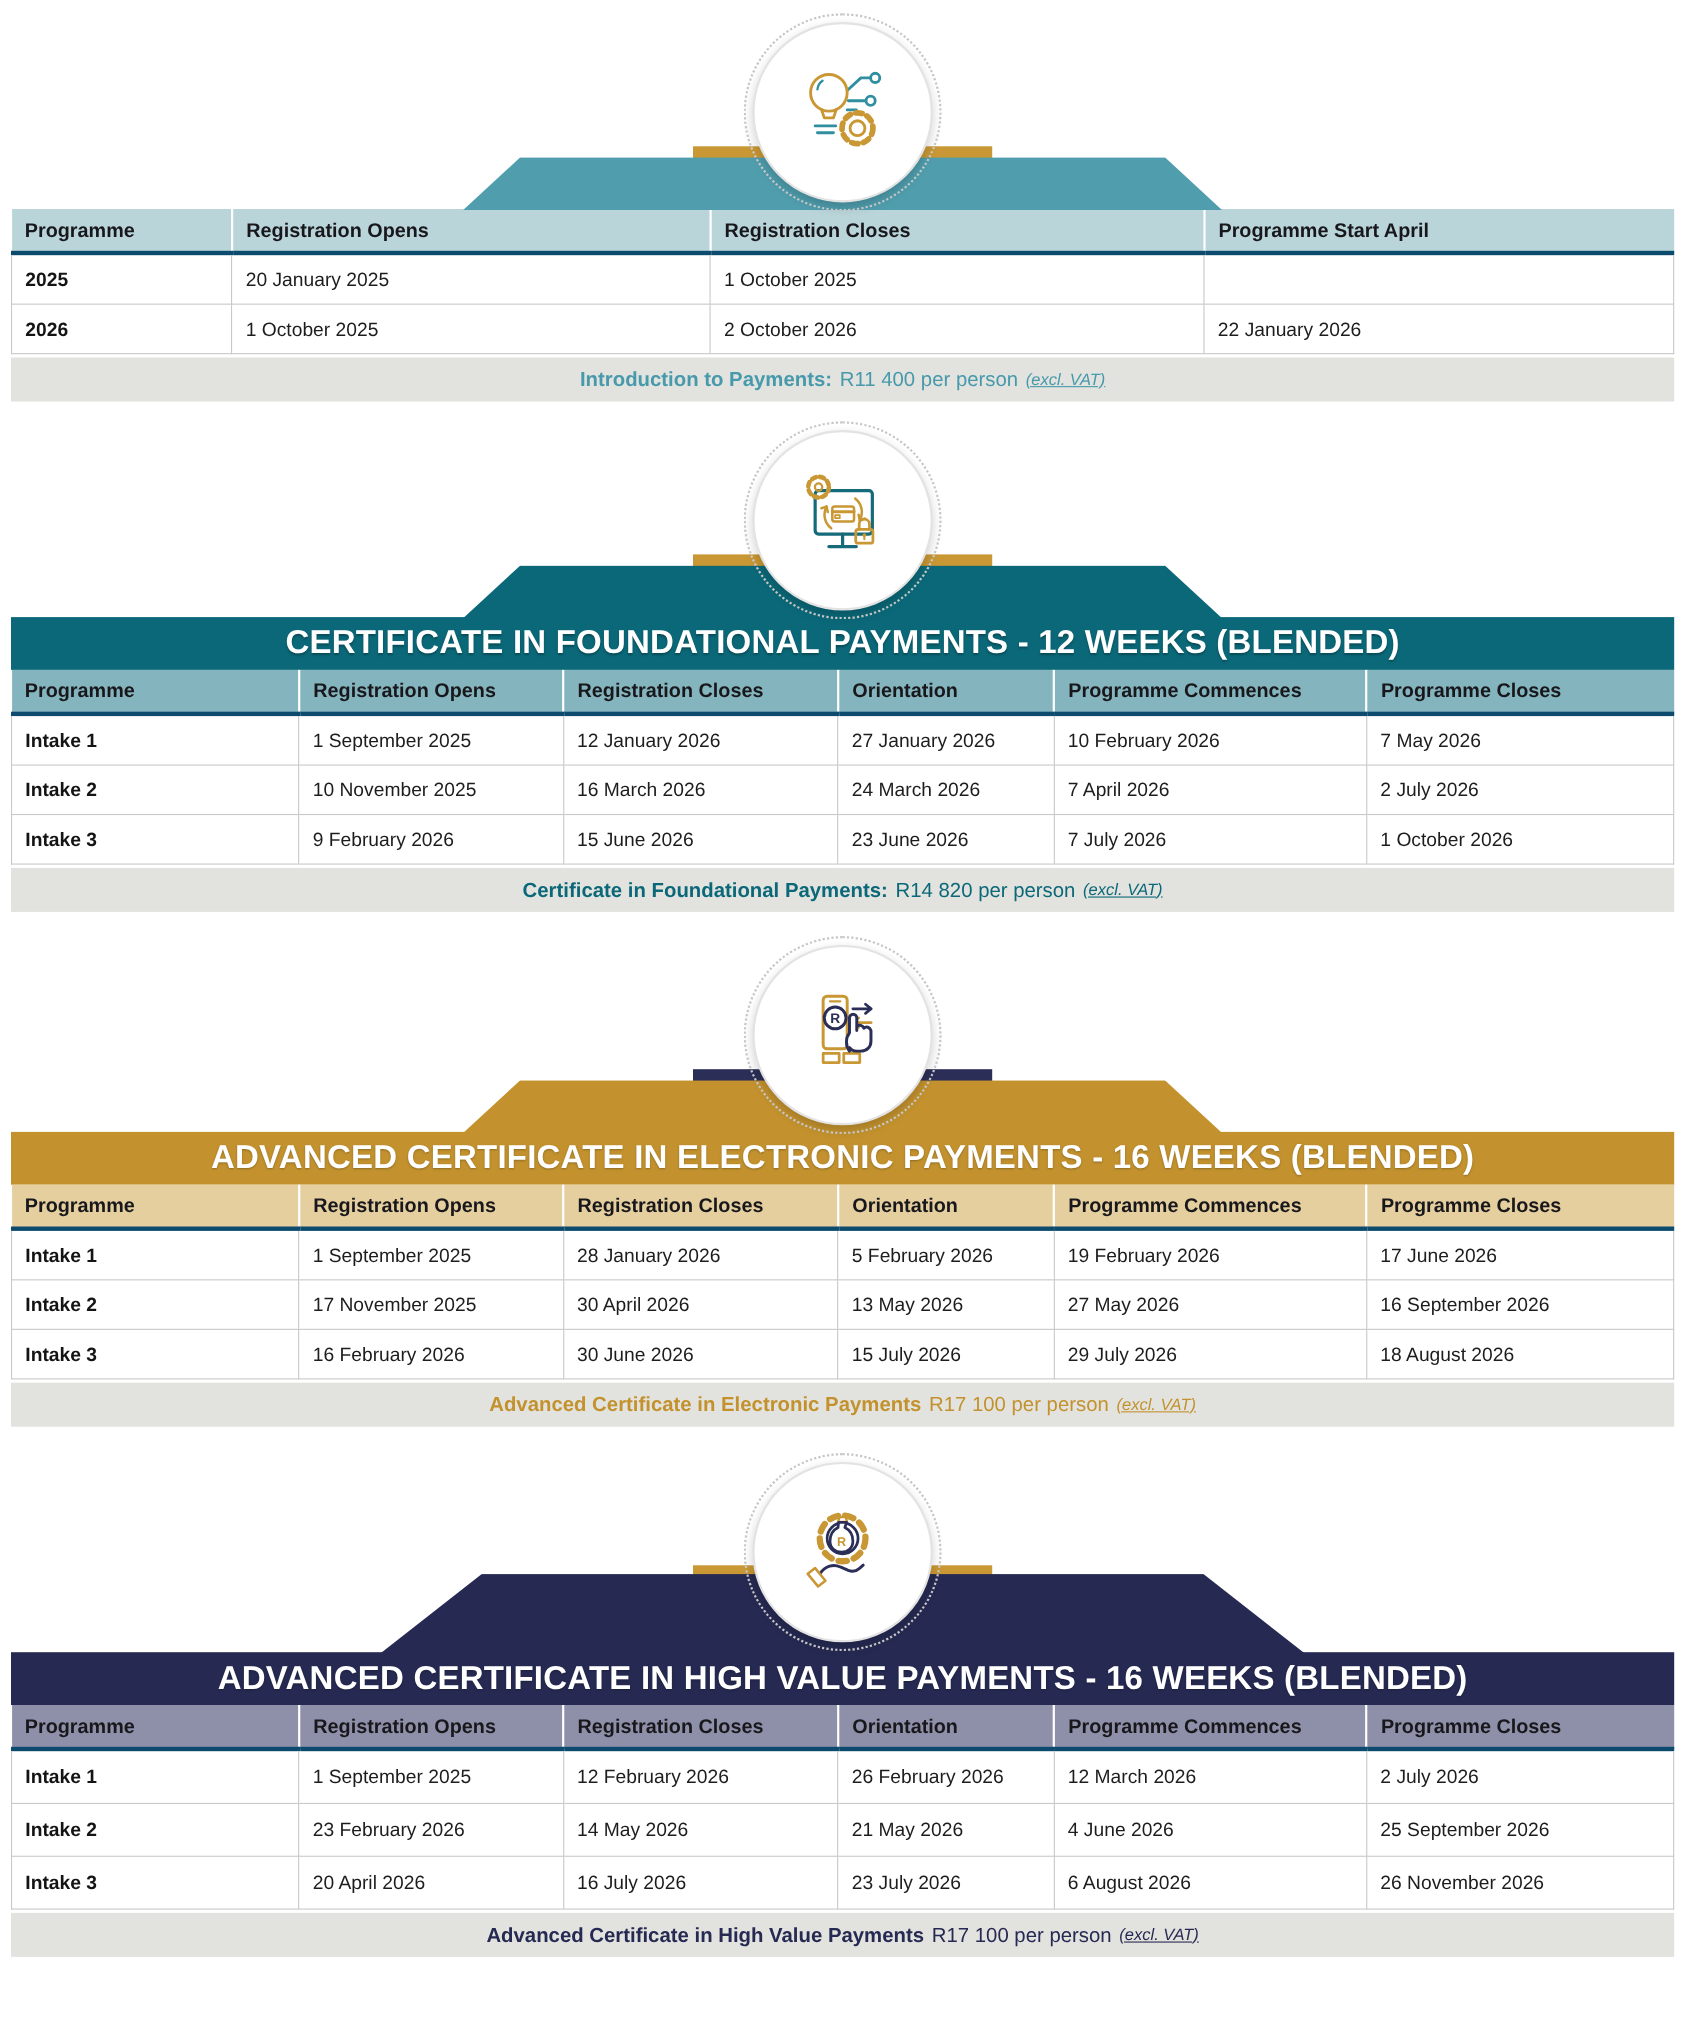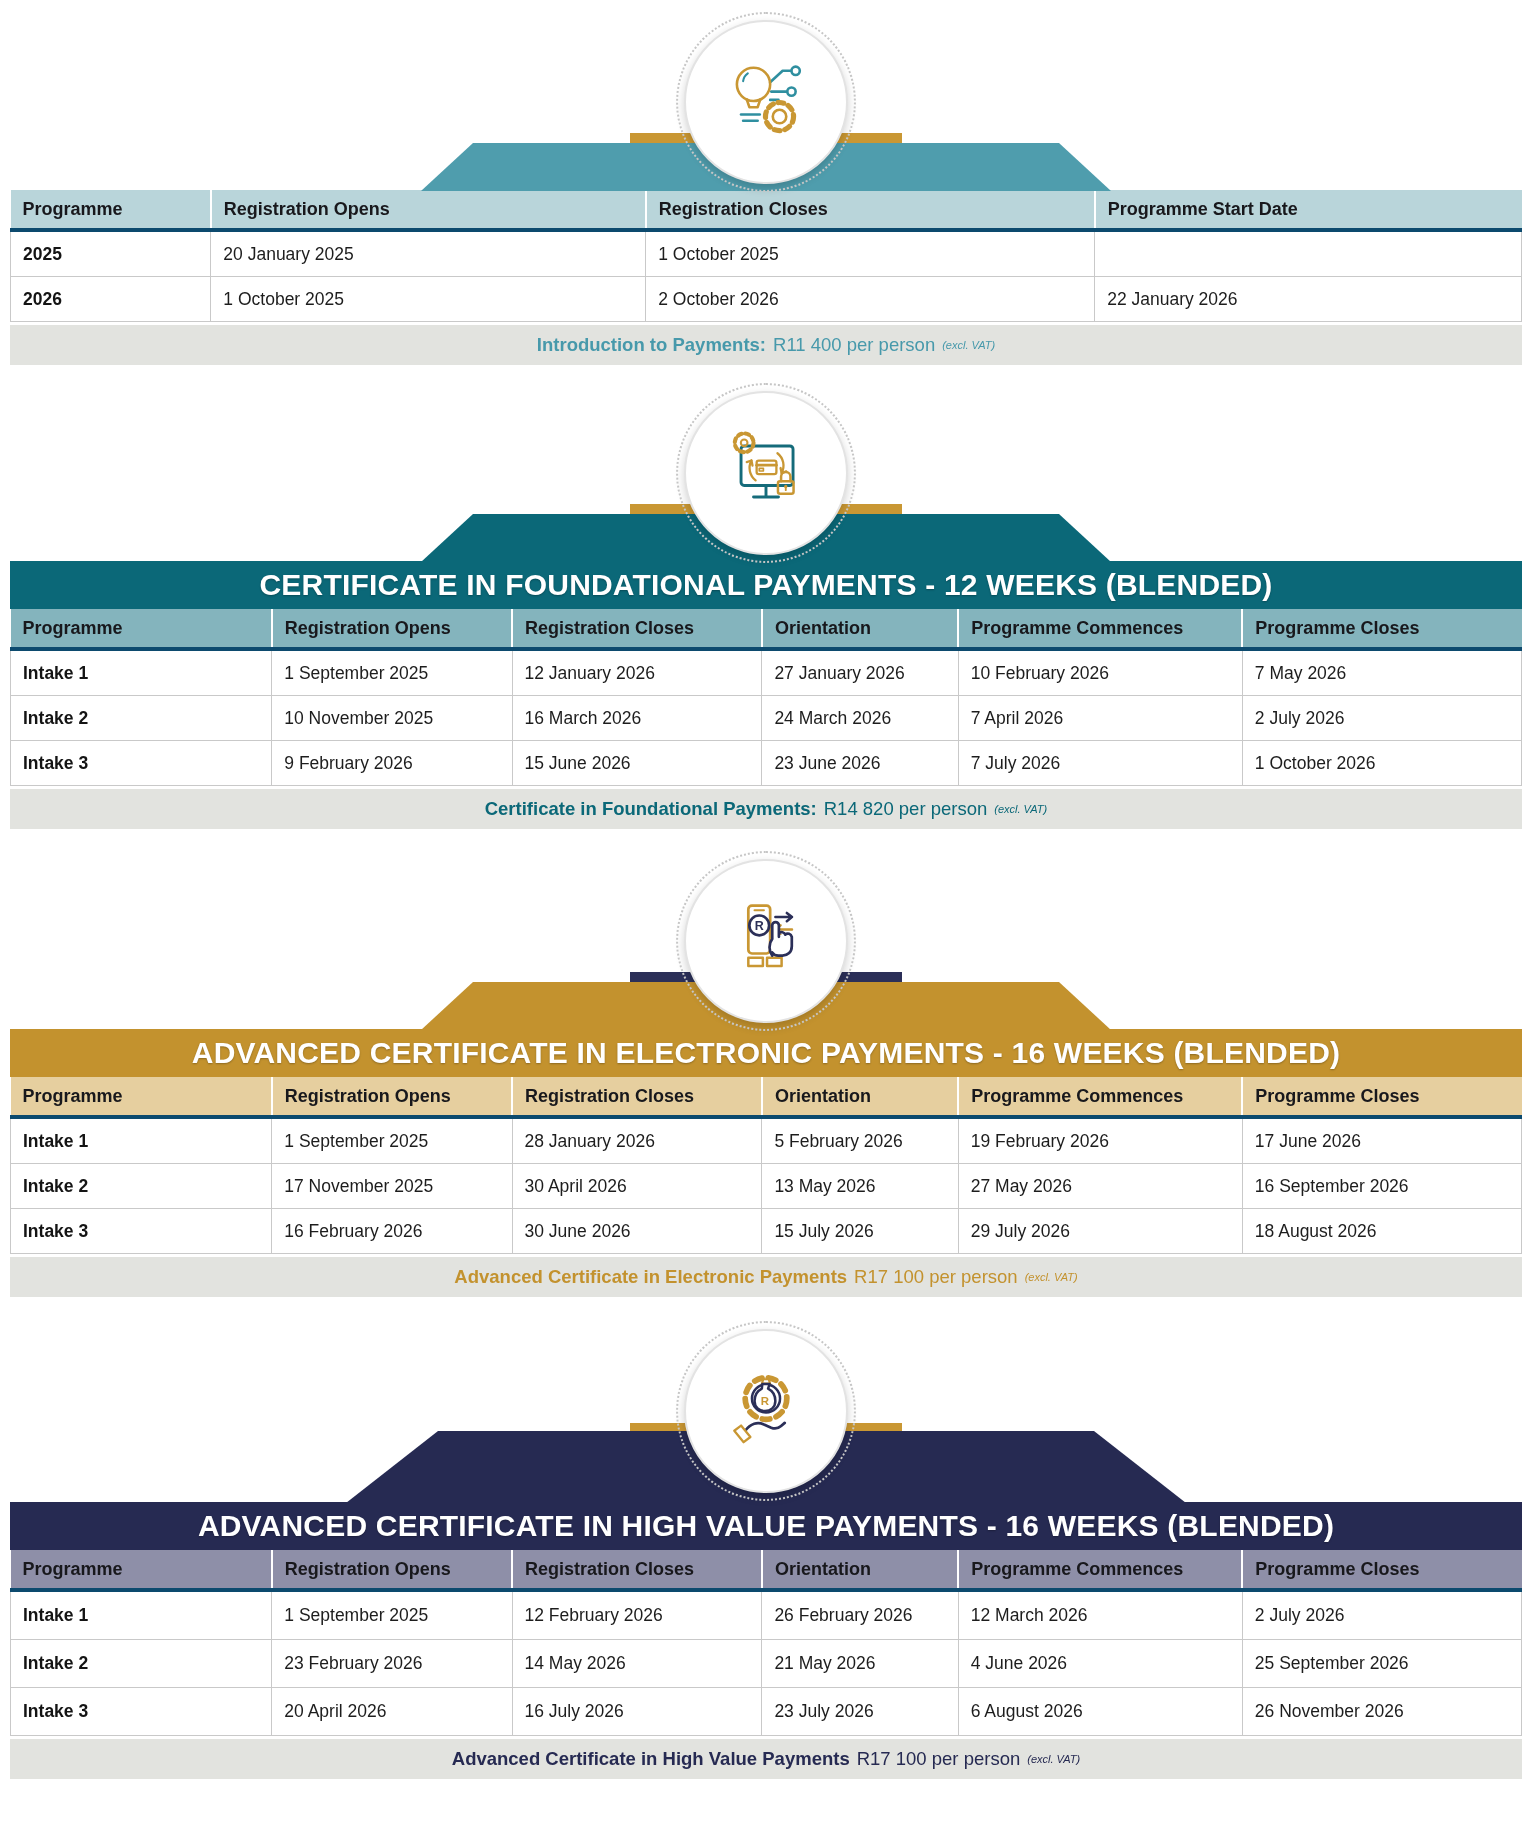--- a/index.html
+++ b/index.html
@@ -26,21 +26,21 @@
   .s4 table.schedule td{height:47px;}
   table.schedule td:first-child{font-weight:700;color:#141414;}
   .cols4 th:nth-child(1){width:12.5%;} .cols4 th:nth-child(2){width:29%;}
   .cols4 th:nth-child(3){width:30%;}   .cols4 th:nth-child(4){width:28.5%;}
   .cols6 th:nth-child(1){width:17.4%;} .cols6 th:nth-child(2){width:15.8%;}
   .cols6 th:nth-child(3){width:16.5%;} .cols6 th:nth-child(4){width:12.6%;}
   .cols6 th:nth-child(5){width:19%;}   .cols6 th:nth-child(6){width:18.7%;}
   .footer-strip{margin:3px 10px 0 10px;height:40px;background:#e2e3df;display:flex;align-items:center;justify-content:center;gap:7px;color:var(--footer_text);}
   .fp{font-weight:700;font-size:18.5px;}
   .fv{font-size:18.5px;}
-  .fx{font-style:italic;font-size:11px;}
+  .fx{font-style:italic;font-size:15px;text-decoration:underline;}
   svg{display:block;}
 </style>
 </head>
 <body>
 
 <section class="course s1" style="--banner: #4f9dad; --header_bg: #b9d5da; --accent_bar: #c99733; --footer_text: #4799ab;">
   <div class="icon-zone">
     <div class="accent-bar"></div>
     <div class="trapezoid"></div>
     <div class="icon-circle">
@@ -59,21 +59,21 @@
         <circle cx="63" cy="64" r="6.5" stroke="#c99733" stroke-width="2.5"></circle>
       </svg>
     </div>
   </div>
   <table class="schedule cols4">
     <thead>
         <tr>
           <th>Programme</th>
           <th>Registration Opens</th>
           <th>Registration Closes</th>
-          <th>Programme Start Date</th>
+          <th>Programme Start April</th>
         </tr>
       </thead>
     <tbody>
         <tr>
           <td>2025</td>
           <td>20 January 2025</td>
           <td>1 October 2025</td>
           <td></td>
         </tr>
         <tr>

